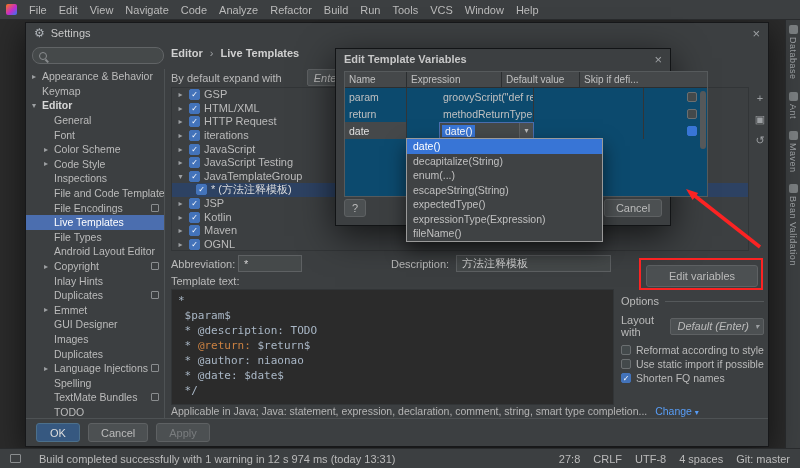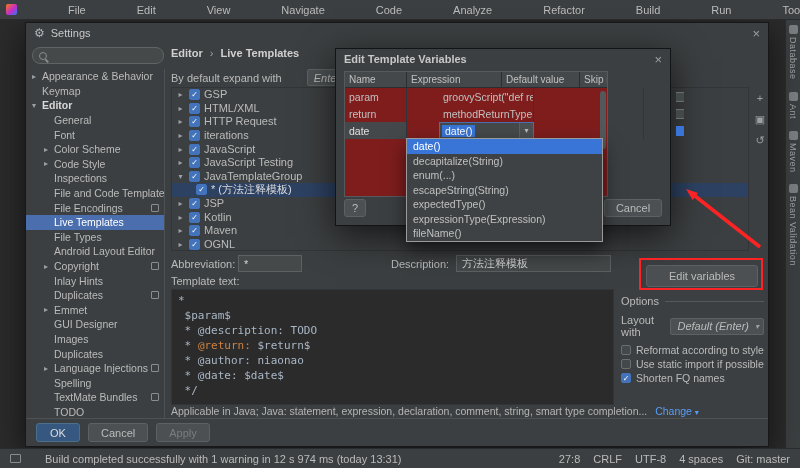--- a/index.html
+++ b/index.html
@@ -6,27 +6,27 @@
   html,body{background:#222;}
   .screen{position:relative;width:800px;height:468px;background:#2b2b2b;overflow:hidden;
     font-family:"Liberation Sans",sans-serif;font-size:11px;color:#bbb;}
 
   
   .menubar{position:absolute;top:0;left:0;right:0;height:20px;background:#3c3f41;
     border-bottom:1px solid #292b2d;display:flex;align-items:center;padding:0 6px;z-index:3;}
   .app-icon{width:11px;height:11px;border-radius:2px;flex:none;
     background:linear-gradient(135deg,#f97a12,#c52cc9 55%,#2e7af2);margin-right:6px;}
   .menu-items{display:flex;}
-  .menu-item{padding:3px 6px;color:#bbb;white-space:nowrap;margin-left:39px;}
+  .menu-item{padding:3px 6px;color:#bbb;white-space:nowrap;}
 
   
   .statusbar{position:absolute;left:0;right:0;bottom:0;height:20px;background:#3c3f41;
     border-top:1px solid #292b2d;display:flex;align-items:center;padding:0 10px;z-index:3;}
   .st-icon{width:11px;height:9px;border:1px solid #8a8d8f;border-radius:1px;flex:none;}
-  .st-msg{margin-left:24px;white-space:nowrap;}
+  .st-msg{margin-left:18px;white-space:nowrap;}
   .st-right{margin-left:auto;display:flex;gap:13px;white-space:nowrap;}
   .st-item{color:#bbb;}
 
   
   .right-stripe{position:absolute;right:0;top:20px;bottom:20px;width:15px;background:#3c3f41;
     border-left:1px solid #2a2c2e;display:flex;flex-direction:column;align-items:center;
     gap:12px;padding-top:5px;z-index:1;}
   .stripe-item{display:flex;flex-direction:column;align-items:center;gap:3px;}
   .stripe-icon{width:9px;height:9px;background:#8f9496;border-radius:2px;opacity:.75;}
   .stripe-lbl{writing-mode:vertical-rl;font-size:9px;color:#9fa3a6;letter-spacing:.5px;}
@@ -99,21 +99,21 @@
   .opt-row{display:flex;align-items:center;gap:5px;margin-top:2px;font-size:10.5px;white-space:nowrap;}
   .applicable{position:absolute;left:5px;top:362px;font-size:10.5px;color:#b5b5b5;white-space:nowrap;}
   .link{color:#589df6;margin-left:5px;}
   .link .arr{font-size:8px;color:#589df6;}
 
   
   .vars-dialog{position:absolute;left:335px;top:48px;width:336px;height:178px;background:#3c3f41;
     border:1px solid #121416;box-shadow:0 10px 34px rgba(0,0,0,.65);z-index:5;}
   .d-title{height:20px;display:flex;align-items:center;padding:0 8px;}
   .d-title .t{font-weight:bold;color:#c8c8c8;}
-  .vtable{position:absolute;left:8px;top:22px;width:264px;height:126px;border:1px solid #565a5c;background:#7f1d1d;}
+  .vtable{position:absolute;left:8px;top:22px;width:364px;height:126px;border:1px solid #565a5c;background:#0c4a6e;}
   .vhead{display:flex;height:16px;background:#45484a;border-bottom:1px solid #2b2e30;}
   .th{font-size:10px;color:#c0c0c0;padding:2px 4px;border-right:1px solid #2b2e30;overflow:hidden;white-space:nowrap;}
   .col0{width:62px;flex:none;}
   .col1{width:95px;flex:none;}
   .col2{width:78px;flex:none;}
   .col3{flex:1;border-right:none !important;}
   .tr{display:flex;height:17px;gap:32px;}
   .td{padding:0 4px;border-right:1px solid #323537;font-size:10.5px;color:#c0c0c0;
     overflow:hidden;white-space:nowrap;display:flex;align-items:center;}
   .td.col3{justify-content:center;}

